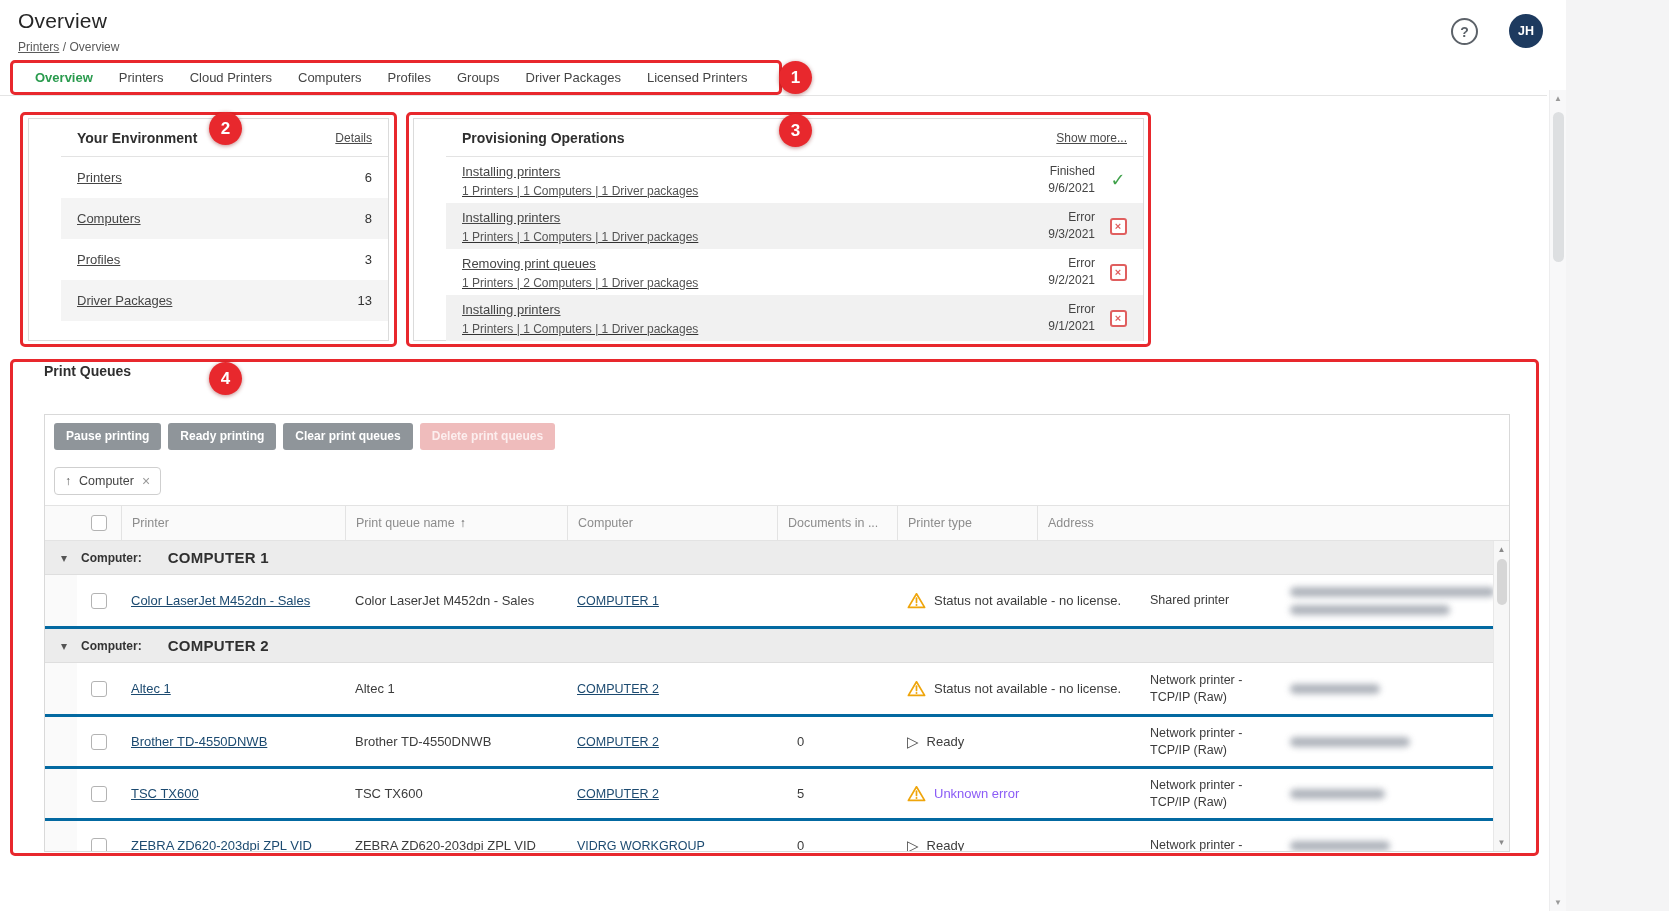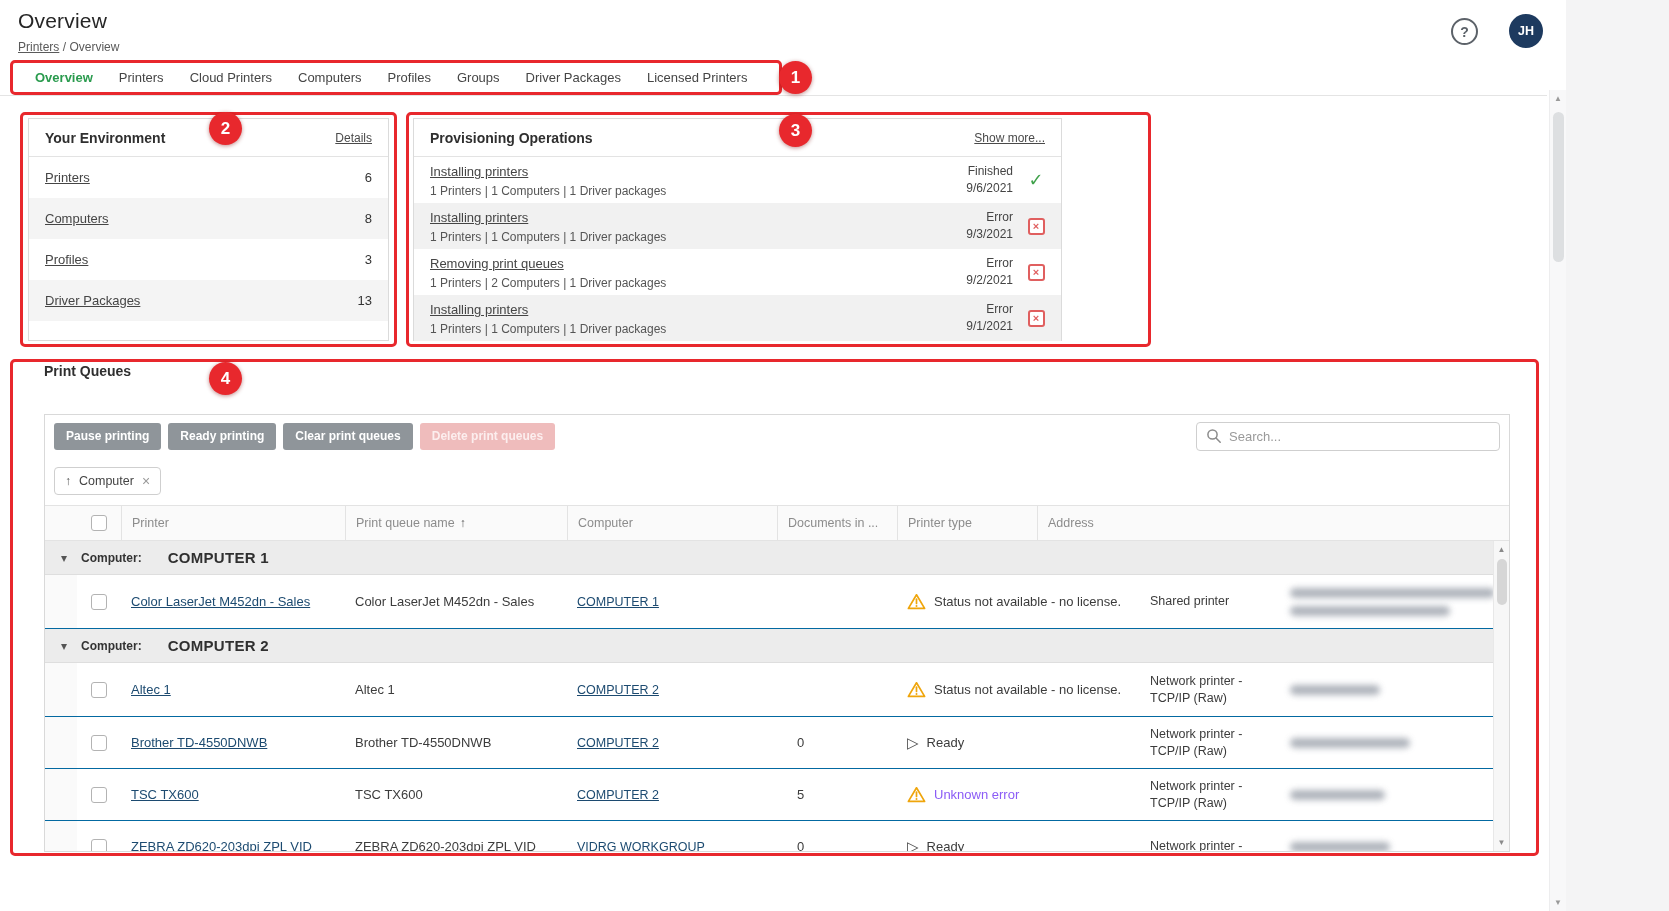--- a/index.html
+++ b/index.html
@@ -13,35 +13,35 @@
   .help-btn { position:absolute; left:1451px; top:18px; width:27px; height:27px; border:2px solid #5c6269; border-radius:50%; display:flex; align-items:center; justify-content:center; font-size:14px; font-weight:bold; color:#5c6269; cursor:pointer; background:#fff; }
   .avatar { position:absolute; left:1509px; top:14px; width:34px; height:34px; border-radius:50%; background:#1d3a5f; color:#fff; display:flex; align-items:center; justify-content:center; font-size:12.5px; font-weight:bold; cursor:pointer; }
 
   
   .tabbar { position:absolute; left:22px; top:62px; height:33px; display:flex; }
   .tab { padding:0 13px; display:flex; align-items:center; font-size:13px; color:#454545; cursor:pointer; border-bottom:3px solid transparent; white-space:nowrap; }
   .tab.active { color:#2a9b4e; font-weight:bold; border-bottom-color:#2a9b4e; }
   .tab-divider { position:absolute; left:0; top:95px; width:1547px; height:1px; background:#e4e4e4; }
 
   
-  .card { position:absolute; background:#fff; border:1px solid #dbdbdb; }
+  .card { position:absolute; background:#fff; border:1px solid #dbdbdb;padding-left:32px; }
   .env-card { left:28px; top:118px; width:361px; height:223px; }
-  .prov-card { left:413px; top:118px; width:649px; height:223px; }
+  .prov-card { left:413px; top:118px; width:731px; height:223px; }
   .card-header { height:38px; display:flex; align-items:center; justify-content:space-between; padding:0 16px; border-bottom:1px solid #e3e3e3; }
   .card-title { font-size:14px; font-weight:bold; color:#2f2f2f; }
   .ulink { color:#4a4a4a; text-decoration:underline; cursor:pointer; font-size:12px; }
 
   .env-row { height:41px; display:flex; align-items:center; justify-content:space-between; padding:0 16px; font-size:13px; }
   .env-row.alt { background:#f4f4f4; }
   .env-row a { color:#454545; text-decoration:underline; cursor:pointer; }
   .env-count { color:#333; }
 
   .prov-row { height:46px; display:flex; align-items:center; padding:0 10px 0 16px; }
   .prov-row.alt { background:#f1f1f1; }
-  .prov-main { flex:1; line-height:1.3; }
+  .prov-main { flex:1; line-height:1.3;text-decoration:underline; }
   .prov-main a { font-size:13px; color:#454545; text-decoration:underline; cursor:pointer; }
   .prov-sub { font-size:12px; color:#555; margin-top:2px; }
   .prov-right { text-align:right; font-size:12px; color:#444; line-height:1.45; }
   .prov-ic { width:30px; margin-left:8px; display:flex; justify-content:center; align-items:center; }
   .ic-success { color:#3fa14a; font-size:18px; font-weight:bold; }
   .ic-errorbox { width:17px; height:17px; border:2px solid #e05f5f; border-radius:3px; color:#e05f5f; font-size:11px; font-weight:bold; display:flex; align-items:center; justify-content:center; background:#fff; }
 
   
   .pq-title { position:absolute; left:44px; top:363px; font-size:14px; font-weight:bold; color:#2f2f2f; }
   .pq-box { position:absolute; left:44px; top:414px; width:1466px; height:438px; border:1px solid #d9d9d9; background:#fff; overflow:hidden; }
@@ -68,21 +68,21 @@
   .c-status { width:243px; }
   .c-type { width:140px; }
   .c-addr { flex:1; }
   .sort-arrow { color:#555; margin-left:5px; font-size:12px; }
 
   .grp-row { height:34px; display:flex; align-items:center; background:#ececec; border-bottom:1px solid #dedede; padding-left:16px; }
   .grp-tri { color:#555; font-size:12px; width:18px; cursor:pointer; }
   .grp-label { font-size:12px; font-weight:bold; color:#333; margin-left:2px; }
   .grp-name { font-size:15px; font-weight:bold; color:#303030; margin-left:26px; letter-spacing:.3px; }
 
-  .drow { display:flex; align-items:center; background:#fff; border-bottom:1px solid #0369a1; font-size:13px; color:#3c3c3c; }
+  .drow { display:flex; align-items:center; background:#fff; border-bottom:3px solid #0369a1; font-size:13px; color:#3c3c3c; }
   .h54 { height:54px; } .h52 { height:52px; }
   .drow .c-expand { background:#fafafa; height:100%; }
   .drow .c-docs { padding-left:20px; }
   .cb { width:16px; height:16px; border:1px solid #b3b3b3; border-radius:3px; background:#fff; cursor:pointer; }
   .navy { color:#1c4a70; text-decoration:underline; cursor:pointer; }
   .c-computer .navy { font-size:12.5px; }
   .status-txt { margin-left:8px; }
   .status-err { color:#8b5cf6; }
   .ready-ic { font-size:15px; color:#4c4c4c; }
   .type-txt { font-size:12.5px; line-height:1.35; }
@@ -218,27 +218,20 @@
   </div>
 
   <div class="pq-title">Print Queues</div>
   <div class="pq-box">
 
     <div class="pq-toolbar">
       <button class="btn">Pause printing</button>
       <button class="btn">Ready printing</button>
       <button class="btn">Clear print queues</button>
       <button class="btn disabled-danger">Delete print queues</button>
-      <div class="search-wrap">
-        <svg width="16" height="16" viewBox="0 0 16 16">
-            <circle cx="6.5" cy="6.5" r="4.6" fill="none" stroke="#8b8b8b" stroke-width="1.5"></circle>
-            <line x1="10" y1="10" x2="14.2" y2="14.2" stroke="#8b8b8b" stroke-width="1.5" stroke-linecap="round"></line>
-          </svg>
-        <input placeholder="Search..." style="">
-      </div>
     </div>
 
     <div class="pq-chiprow">
       <div class="chip">
         <span class="sort">↑</span>
         <span>Computer</span>
         <span class="x">×</span>
       </div>
     </div>
 

